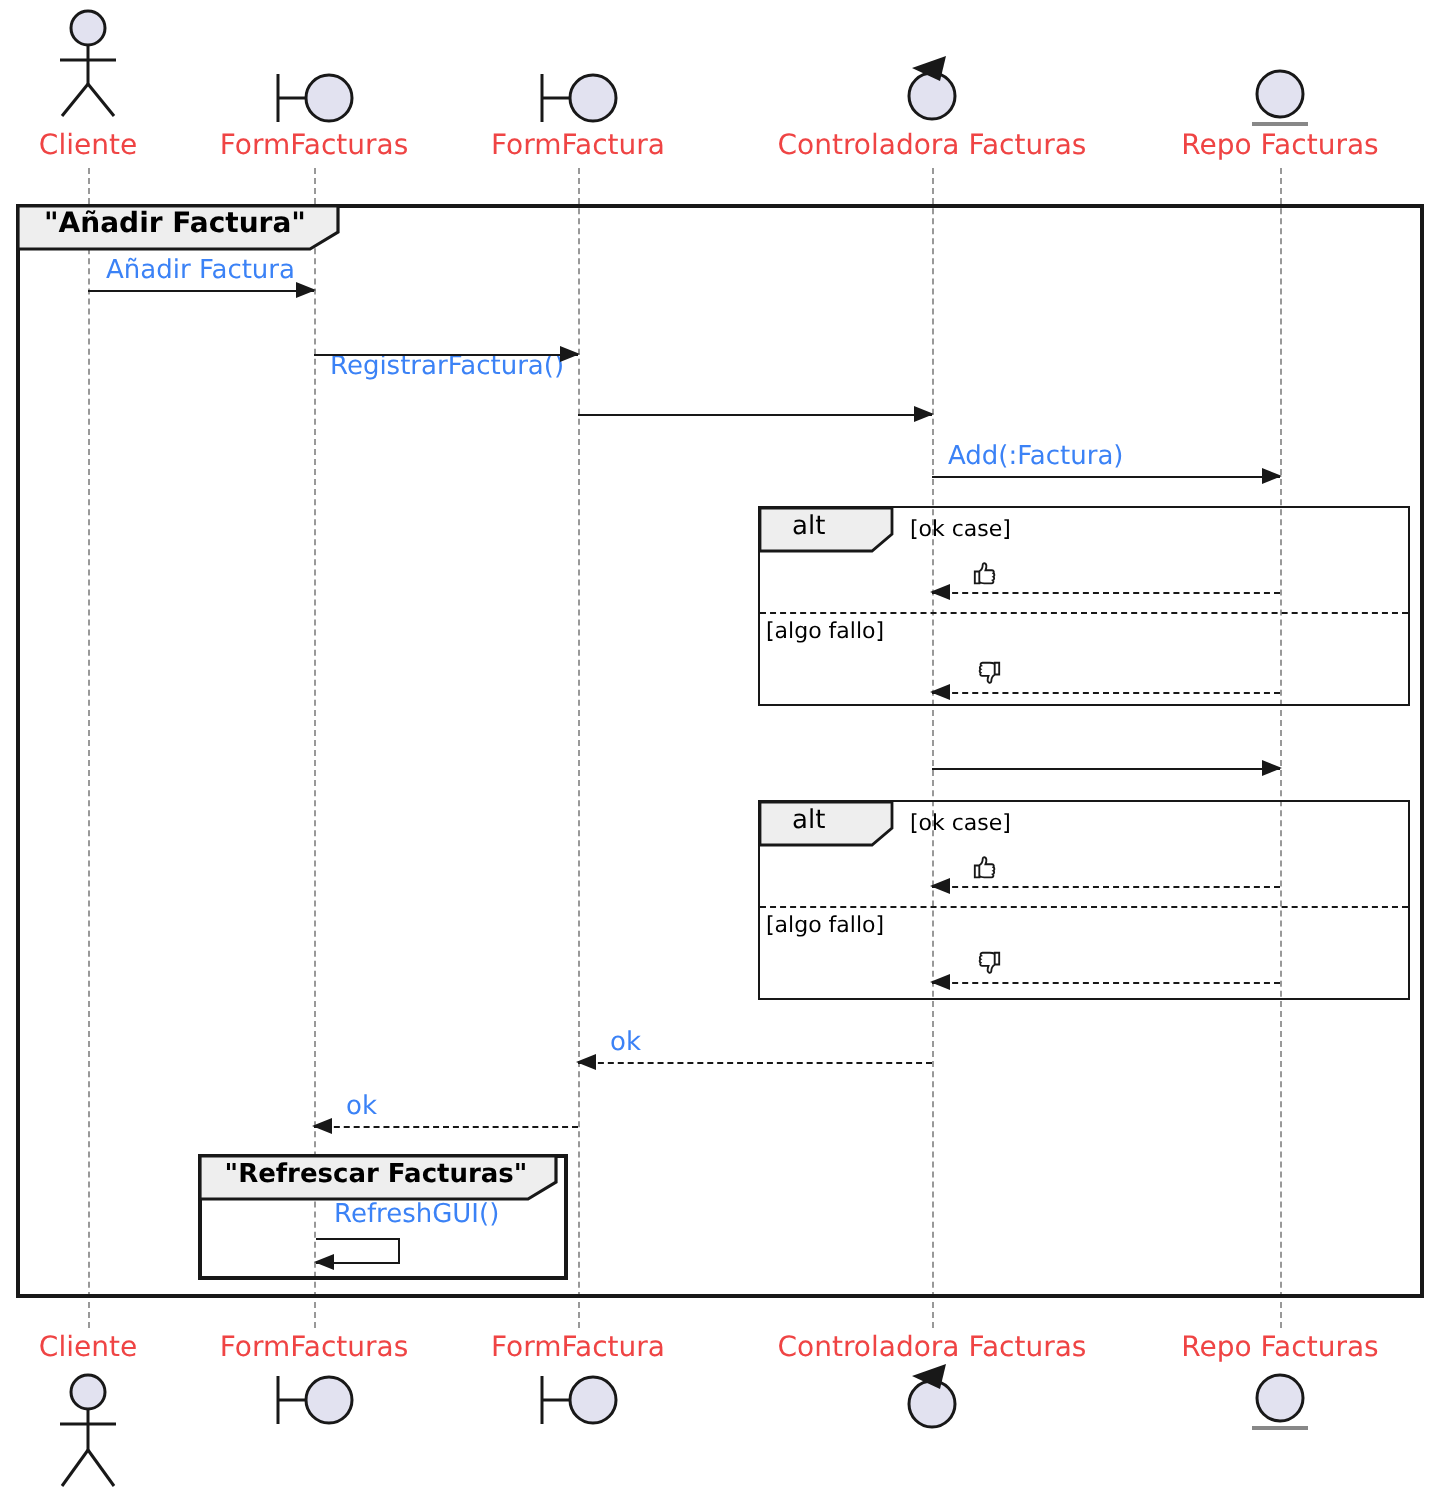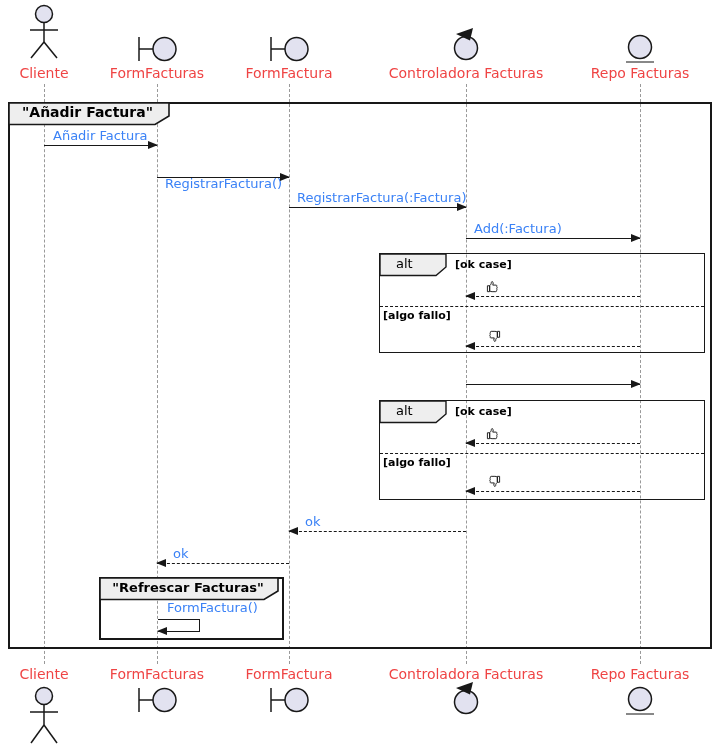--- a/index.html
+++ b/index.html
@@ -7,21 +7,21 @@
     font-family:"DejaVu Sans","Liberation Sans",sans-serif;color:#181818;overflow:hidden;}
   .lifeline{position:absolute;width:0;border-left:1px dashed #999;top:84px;height:580px;}
   .plabel{position:absolute;font-size:14px;text-align:center;white-space:nowrap;color:#ef4444;}
   .icon{position:absolute;}
   .frame{position:absolute;border:2px solid #181818;box-sizing:border-box;background:transparent;}
   .altframe{position:absolute;border:1.6px solid #181818;box-sizing:border-box;background:transparent;}
   .pent{position:absolute;}
   .ptitle{position:absolute;font-weight:bold;font-size:14px;white-space:nowrap;color:#000;}
   .alabel{position:absolute;font-weight:normal;font-size:13px;white-space:nowrap;color:#000;}
   .gtitle{position:absolute;font-weight:bold;font-size:13px;white-space:nowrap;text-align:center;color:#000;}
-  .guard{position:absolute;font-weight:bold;font-size:11px;white-space:nowrap;color:#000;}
+  .guard{position:absolute;font-weight:normal;font-size:11px;white-space:nowrap;color:#000;}
   .mlabel{position:absolute;font-size:13px;line-height:15px;white-space:nowrap;color:#3b82f6;}
   .msg{position:absolute;height:0;border-top:1px solid #181818;}
   .msg.dashed{border-top-style:dashed;}
   .divider{position:absolute;height:0;border-top:1px dashed #181818;}
   .ar::after{content:"";position:absolute;right:-1px;top:-5px;width:0;height:0;
     border-top:4.5px solid transparent;border-bottom:4.5px solid transparent;border-left:10px solid #181818;}
   .al::before{content:"";position:absolute;left:-1px;top:-5px;width:0;height:0;
     border-top:4.5px solid transparent;border-bottom:4.5px solid transparent;border-right:10px solid #181818;}
   .vline{position:absolute;width:0;border-left:1px solid #181818;}
 </style>
@@ -76,21 +76,20 @@
     <path d="M1 1 H161 V14 L147 22.5 H1 Z" fill="#EEEEEE" stroke="#181818" stroke-width="1.6"></path>
   </svg>
   <div class="ptitle" style="left:22px;top:104px">"Añadir Factura"</div>
 
   <div class="mlabel" style="left:53px;top:128px">Añadir Factura</div>
   <div class="msg ar" style="left:44px;top:145px;width:113px"></div>
 
   <div class="mlabel" style="left:165px;top:176px">RegistrarFactura()</div>
   <div class="msg ar" style="left:157px;top:177px;width:132px"></div>
 
-  <div class="mlabel" style="left:297px;top:190px">RegistrarFactura(:Factura)</div>
   <div class="msg ar" style="left:289px;top:207px;width:177px"></div>
 
   <div class="mlabel" style="left:474px;top:221px">Add(:Factura)</div>
   <div class="msg ar" style="left:466px;top:238px;width:174px"></div>
 
   <div class="altframe" style="left:379px;top:253px;width:326px;height:100px"></div>
   <svg class="pent" style="left:379px;top:253px" width="69" height="24" viewBox="0 0 69 24">
     <path d="M1 1 H67 V14 L57 22.5 H1 Z" fill="#EEEEEE" stroke="#181818" stroke-width="1.4"></path>
   </svg>
   <div class="alabel" style="left:396px;top:256px">alt</div>
@@ -134,21 +133,21 @@
 
   <div class="mlabel" style="left:173px;top:546px">ok</div>
   <div class="msg dashed al" style="left:157px;top:563px;width:132px"></div>
 
   <div class="frame" style="left:99px;top:577px;width:185px;height:63px"></div>
   <svg class="pent" style="left:99px;top:577px" width="182" height="24" viewBox="0 0 182 24">
     <path d="M1 1 H179 V14 L165 22.5 H1 Z" fill="#EEEEEE" stroke="#181818" stroke-width="1.6"></path>
   </svg>
   <div class="gtitle" style="left:99px;width:178px;top:580px">"Refrescar Facturas"</div>
 
-  <div class="mlabel" style="left:167px;top:600px">FormFactura()</div>
+  <div class="mlabel" style="left:167px;top:600px">RefreshGUI()</div>
   <div class="msg" style="left:158px;top:619px;width:42px"></div>
   <div class="vline" style="left:199px;top:619px;height:13px"></div>
   <div class="msg al" style="left:158px;top:631px;width:42px"></div>
 
   <div class="plabel" style="left:0px;width:88px;top:666px">Cliente</div>
   <svg class="icon" style="left:26px;top:685px" width="36" height="62" viewBox="0 0 36 62">
     <circle cx="18" cy="11" r="8.5" fill="#E2E2F0" stroke="#181818" stroke-width="1.5"></circle>
     <line x1="18" y1="19.5" x2="18" y2="40" stroke="#181818" stroke-width="1.5"></line>
     <line x1="4" y1="27" x2="32" y2="27" stroke="#181818" stroke-width="1.5"></line>
     <line x1="18" y1="40" x2="5" y2="58" stroke="#181818" stroke-width="1.5"></line>

